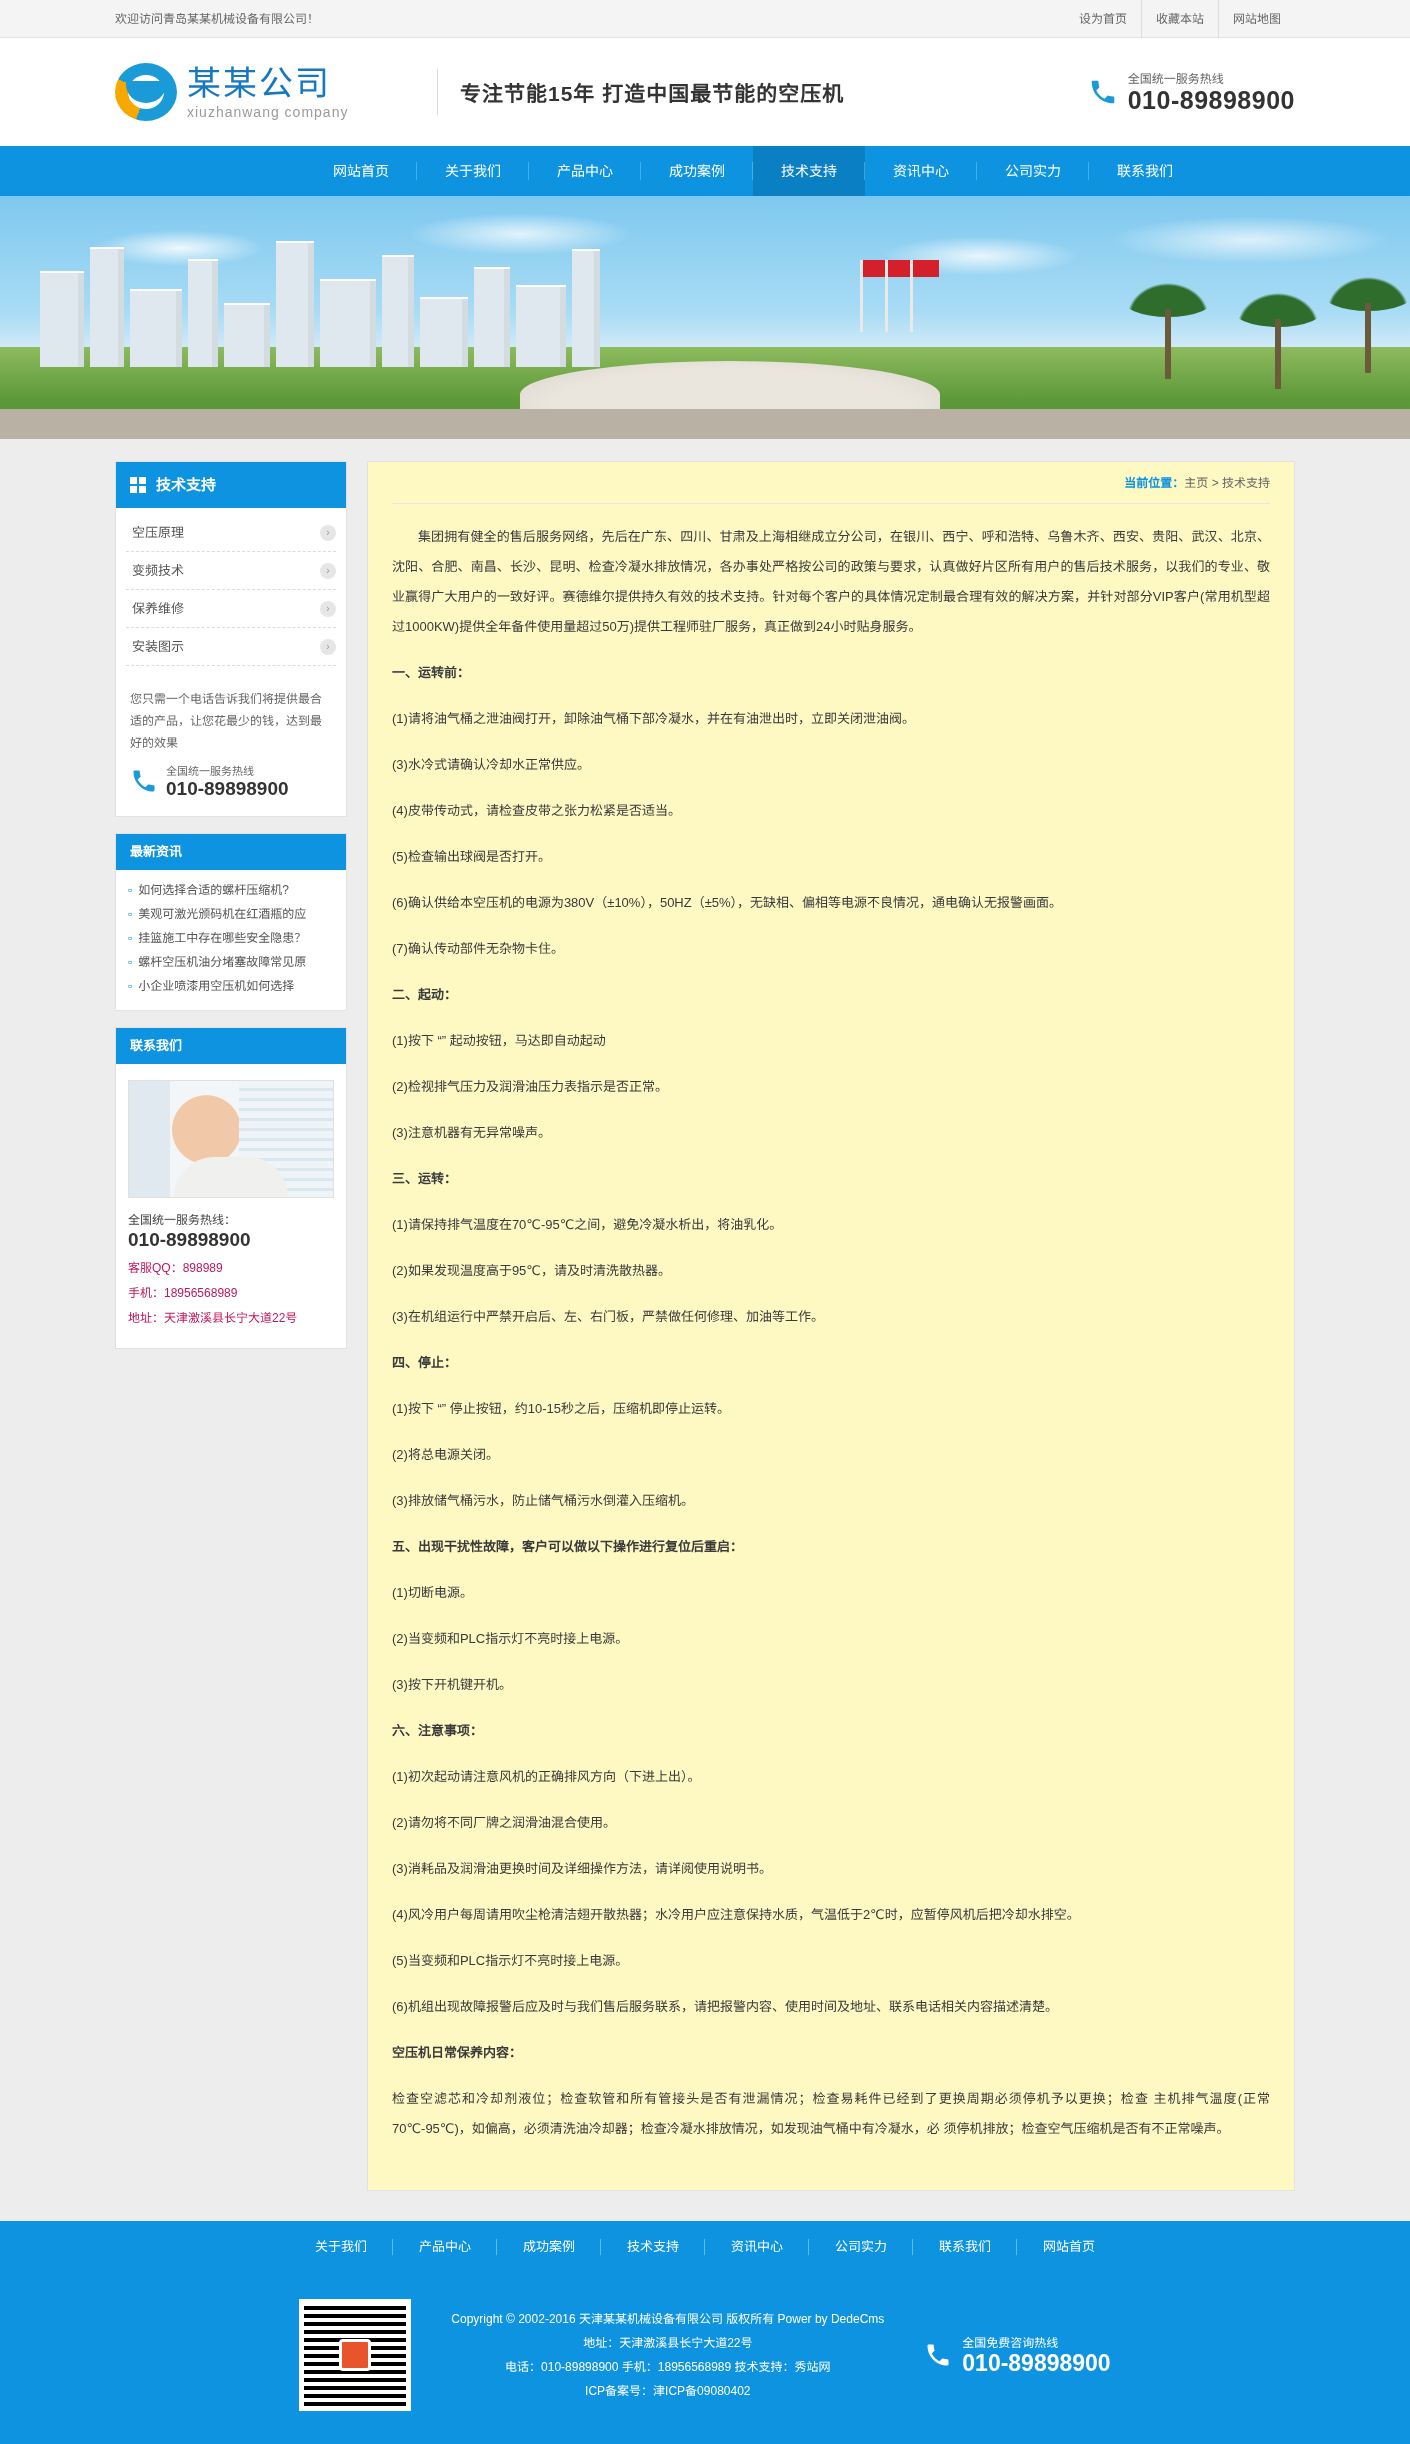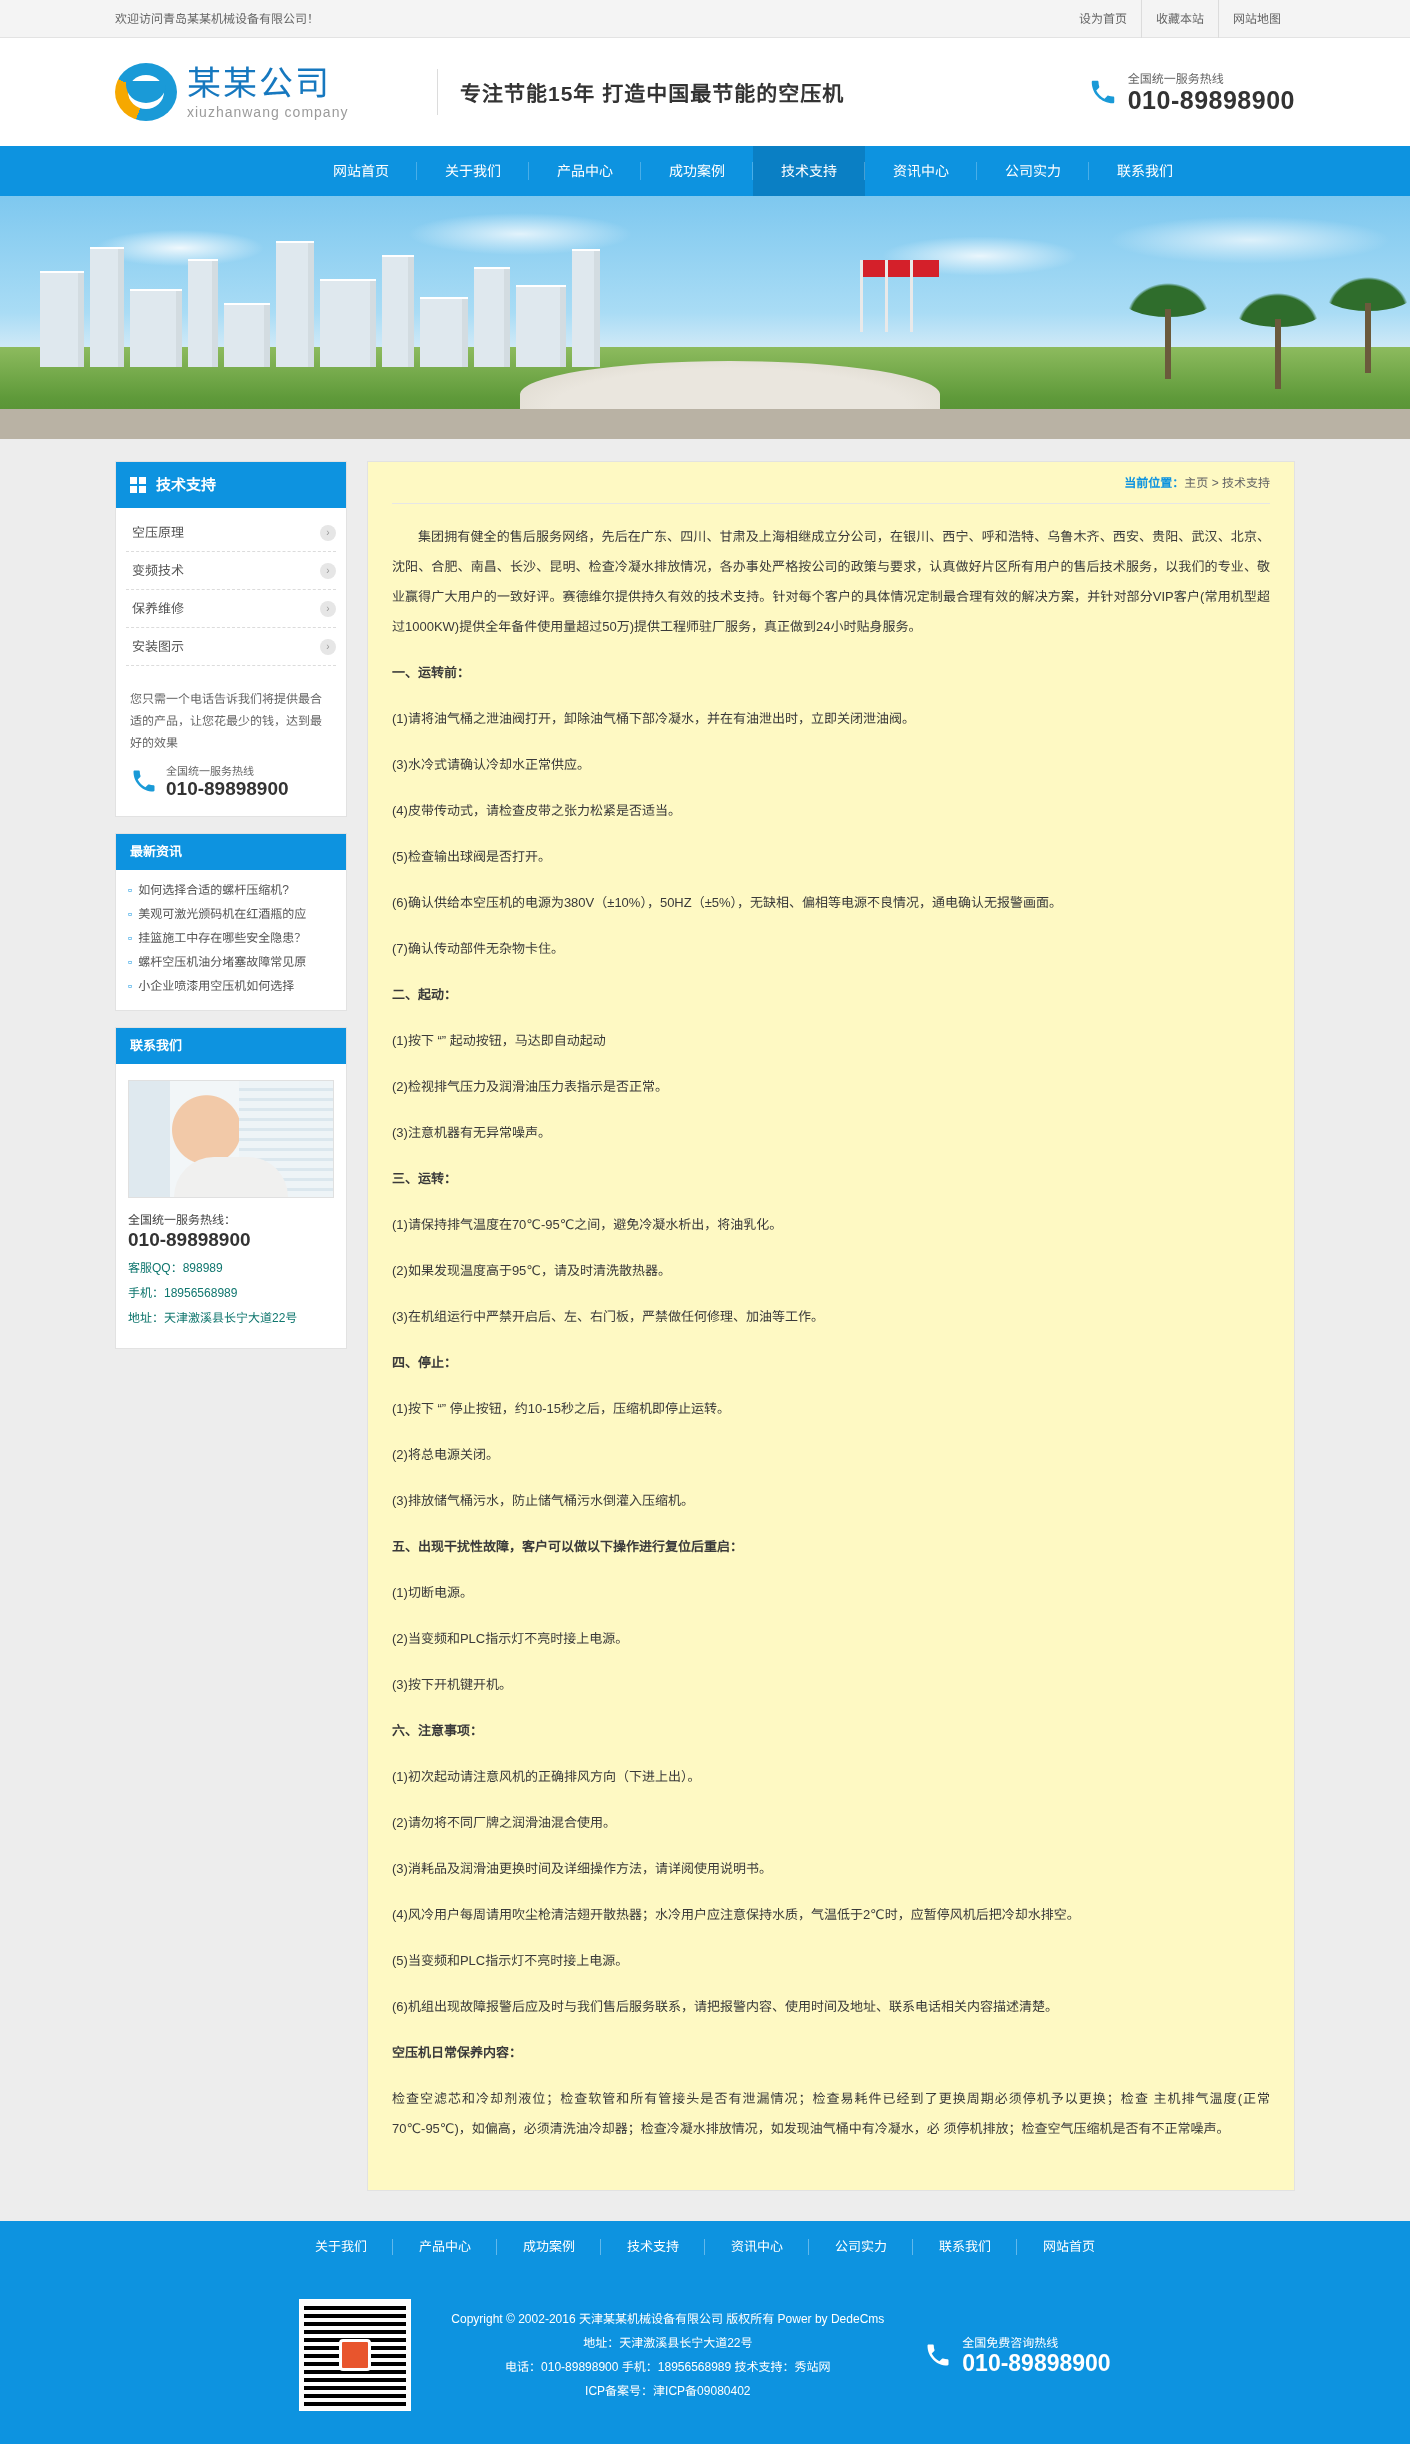--- a/index.html
+++ b/index.html
@@ -165,21 +165,21 @@
   .cs-photo:after{
     content:""; position:absolute; left:22%; bottom:0; width:56%; height:40px;
     background:#f0f0ef; border-radius: 40px 40px 0 0;
   }
   .cs-photo .blinds{
     position:absolute; right:0; top:0; width:46%; height:100%;
     background: repeating-linear-gradient(#eef4f7 0 7px, #dbe7ee 7px 10px);
   }
   .contact-body .ctitle { font-size:12px; color:#444; }
   .contact-body .cnum { font-size: 19px; font-weight:bold; color:#333; margin: 2px 0 8px; }
-  .contact-body p { margin: 0 0 7px; font-size:12px; color:#0f766e; line-height: 18px; }
+  .contact-body p { margin: 0 0 7px; font-size:12px; color:#be185d; line-height: 18px; }
 
   
   .crumb {
     height: 42px; line-height: 42px; border-bottom: 1px solid #e6e6e6;
     font-size: 12px; color:#666; text-align:right;
   }
   .crumb b { color:#0d93e0; font-weight:bold; }
   .crumb a { color:#666; text-decoration:none; }
   .article { padding-top: 18px; }
   .article p {

